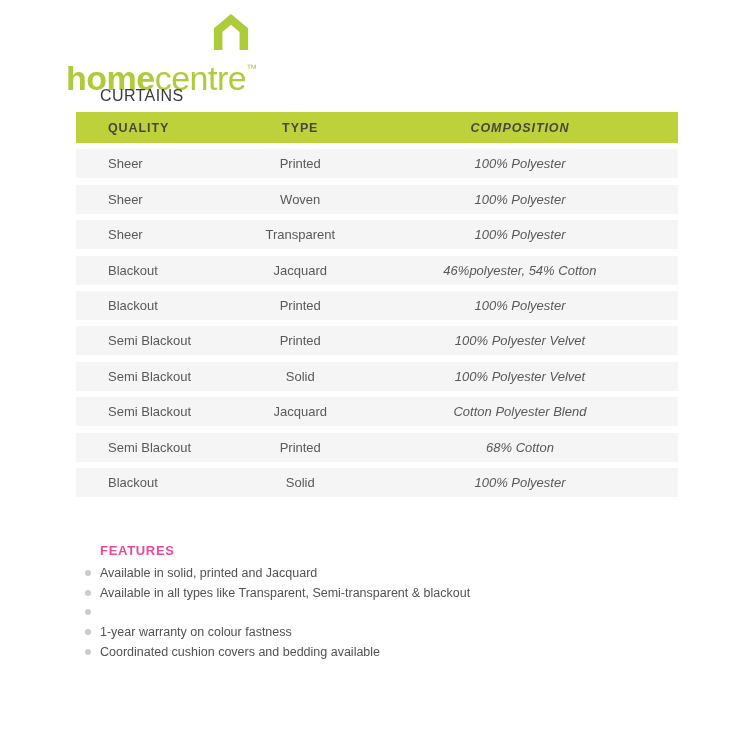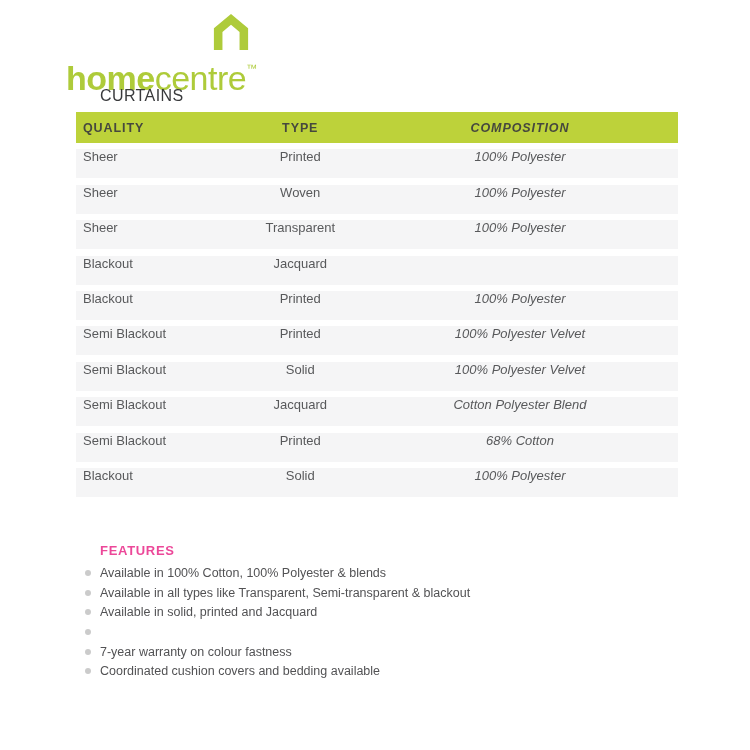--- a/index.html
+++ b/index.html
@@ -15,23 +15,23 @@
   .tm { font-size:11px; vertical-align:18px; letter-spacing:0; }
 
   
   .page-title { position:absolute; left:100px; top:87px; font-size:16px; font-weight:normal;
     color:#393a3c; letter-spacing:0.4px; }
 
   
   .curtains-table { position:absolute; left:76px; top:112px; width:602px; }
   .t-head { display:flex; align-items:center; height:31px; background:var(--band-green,#bdd23a);
     font-size:12.5px; font-weight:bold; color:#46483e; letter-spacing:0.9px; }
-  .t-row { display:flex; align-items:flex-start; height:29px; margin-top:6.4px; background:#f5f5f6;
+  .t-row { display:flex; align-items:center; height:29px; margin-top:6.4px; background:#f5f5f6;
     font-size:13px; color:#58595b; }
-  .c1 { width:27%; padding-left:7px; text-align:left; }
+  .c1 { width:27%; padding-left:32px; text-align:left; }
   .c2 { width:20.5%; text-align:center; }
   .c3 { flex:1; text-align:center;font-style:italic; }
 
   
   .features-heading { position:absolute; left:100px; top:543px; font-size:13px; font-weight:bold;
     color:#ec4899; letter-spacing:0.7px; }
   .features-list { position:absolute; left:85px; top:563px; width:620px; }
   .feature { display:flex; align-items:center; height:19.7px; font-size:12.5px; color:#525254;
     white-space:nowrap; }
   .dot { width:6px; height:6px; border-radius:50%; background:#cbcbcb; margin-right:9px; flex:none; }
@@ -69,20 +69,21 @@
 
   <div class="t-row">
     <div class="c1">Sheer</div>
     <div class="c2">Transparent</div>
     <div class="c3">100% Polyester</div>
   </div>
 
   <div class="t-row">
     <div class="c1">Blackout</div>
     <div class="c2">Jacquard</div>
+    <div class="c3">46%polyester, 54% Cotton</div>
   </div>
 
   <div class="t-row">
     <div class="c1">Blackout</div>
     <div class="c2">Printed</div>
     <div class="c3">100% Polyester</div>
   </div>
 
   <div class="t-row">
     <div class="c1">Semi Blackout</div>
@@ -111,42 +112,38 @@
   <div class="t-row">
     <div class="c1">Blackout</div>
     <div class="c2">Solid</div>
     <div class="c3">100% Polyester</div>
   </div>
 </div>
 </div>
 
 <div class="features-heading">FEATURES</div>
 <div class="features-list" id="features">
+
   <div class="feature">
     <span class="dot"></span>
-    <span class="f-text">Available in 100% Cotton, 100% Polyester &amp; blends</span>
+    <span class="f-text">Available in solid, printed and Jacquard</span>
   </div>
 
   <div class="feature">
     <span class="dot"></span>
     <span class="f-text">Available in all types like Transparent, Semi-transparent &amp; blackout</span>
   </div>
 
   <div class="feature">
     <span class="dot"></span>
-    <span class="f-text">Available in solid, printed and Jacquard</span>
   </div>
 
   <div class="feature">
     <span class="dot"></span>
-  </div>
-
-  <div class="feature">
-    <span class="dot"></span>
-    <span class="f-text">7-year warranty on colour fastness</span>
+    <span class="f-text">1-year warranty on colour fastness</span>
   </div>
 
 
   <div class="feature">
     <span class="dot"></span>
     <span class="f-text">Coordinated cushion covers and bedding available</span>
   </div>
 </div>
 
 </body></html>

